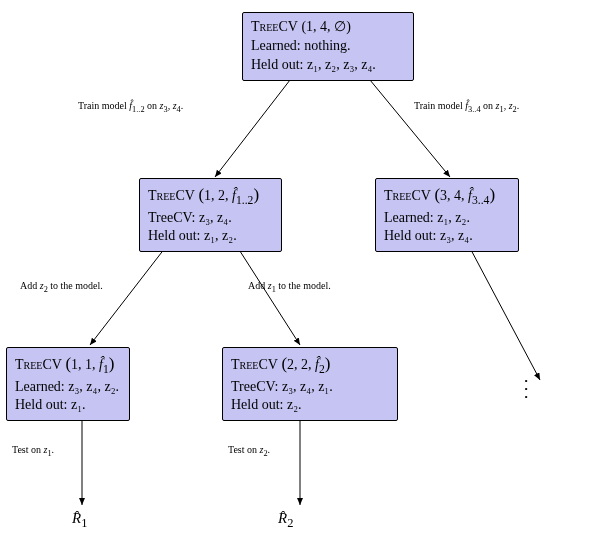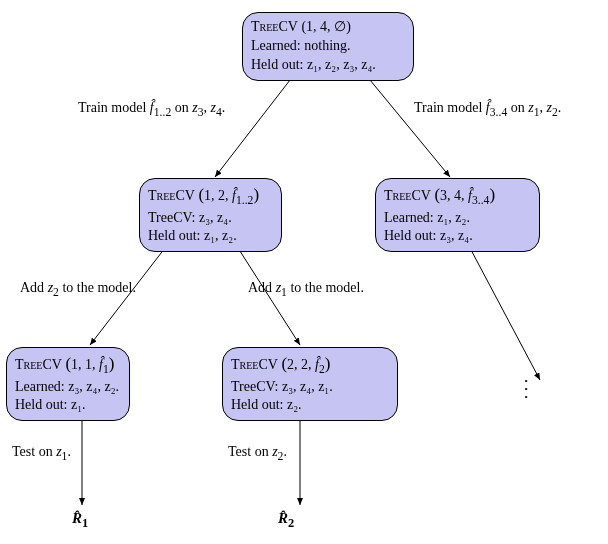--- a/index.html
+++ b/index.html
@@ -8,41 +8,40 @@
     background:#fff;
     font-family:"Times New Roman",Times,serif;
     font-size:14px;
     color:#000;
     position:relative;
   }
   .node{
     position:absolute;
     background:#c5c4f2;
     border:1px solid #000;
-    border-radius:16px;
+    border-radius:2px;
     padding:5px 8px;
     line-height:1.35;
     box-sizing:border-box;
   }
   .sc{font-variant:small-caps;}
   .edge-label{
     position:absolute;
-    font-size:14px;
+    font-size:10px;
     white-space:nowrap;
   }
   svg.arrows{
     position:absolute;
     left:0;top:0;
     width:608px;height:544px;
     pointer-events:none;
   }
   .result{
     position:absolute;
     font-size:15px;
-    font-weight:bold;
   }
   .dots{
     position:absolute;
     font-size:18px;
     letter-spacing:2px;
   }
 </style>
 </head>
 <body>
 
@@ -73,21 +72,21 @@
   <div>Learned: nothing.</div>
   <div>Held out: z₁, z₂, z₃, z₄.</div>
 </div>
 
 <div class="node" style="left:139px;top:178px;width:143px">
   <div><span class="sc">TreeCV</span> <span style="font-size:17px">(</span>1, 2, <i>f̂</i><sub>1..2</sub><span style="font-size:17px">)</span></div>
   <div>TreeCV: z₃, z₄.</div>
   <div>Held out: z₁, z₂.</div>
 </div>
 
-<div class="node" style="left:375px;top:178px;width:165px">
+<div class="node" style="left:375px;top:178px;width:144px">
   <div><span class="sc">TreeCV</span> <span style="font-size:17px">(</span>3, 4, <i>f̂</i><sub>3..4</sub><span style="font-size:17px">)</span></div>
   <div>Learned: z₁, z₂.</div>
   <div>Held out: z₃, z₄.</div>
 </div>
 
 <div class="node" style="left:6px;top:347px;width:124px">
   <div><span class="sc">TreeCV</span> <span style="font-size:17px">(</span>1, 1, <i>f̂</i><sub>1</sub><span style="font-size:17px">)</span></div>
   <div>Learned: z₃, z₄, z₂.</div>
   <div>Held out: z₁.</div>
 </div>

